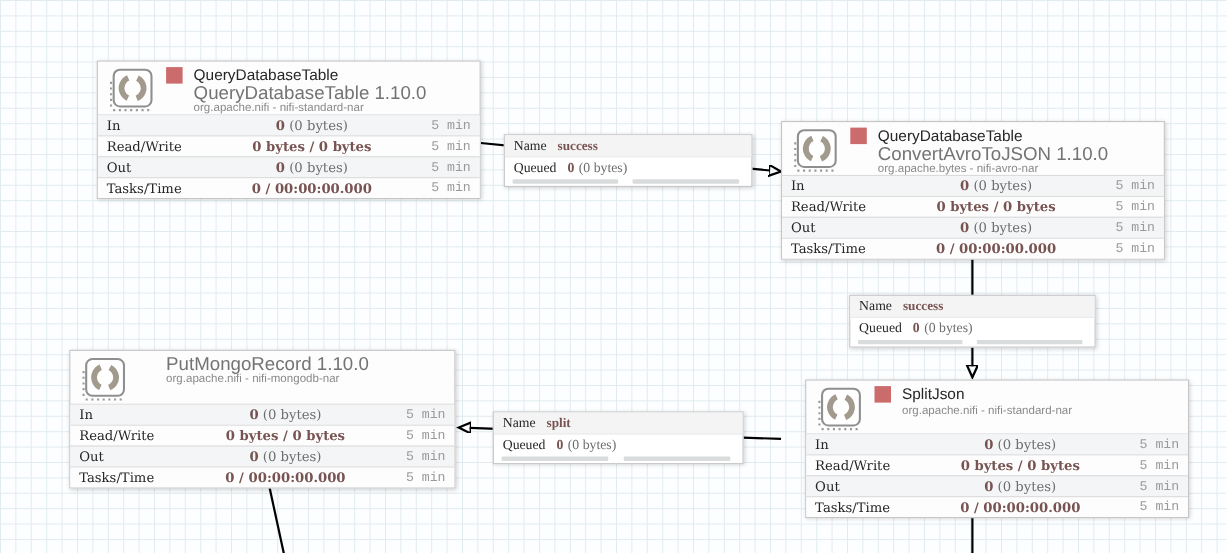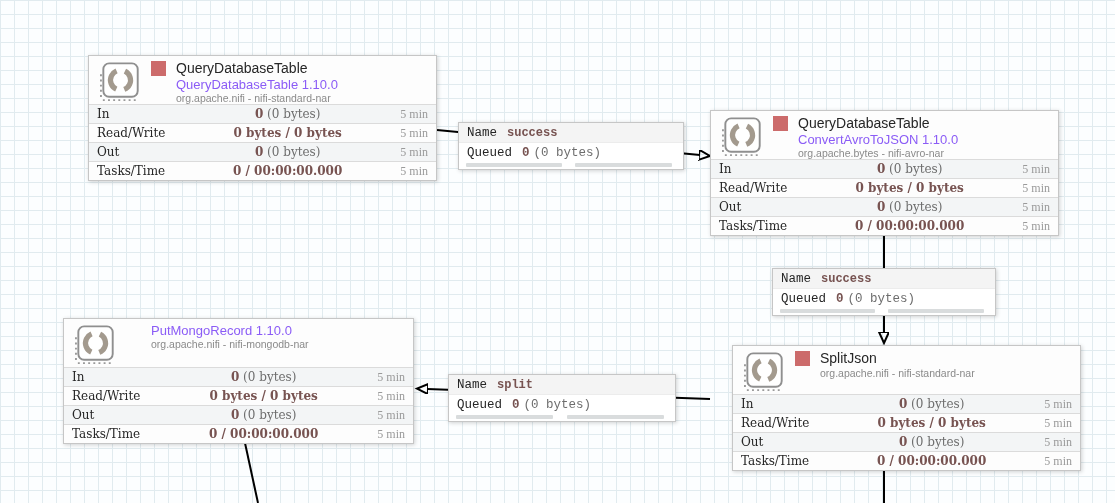--- a/index.html
+++ b/index.html
@@ -26,50 +26,50 @@
   .p1{left:710px;top:110px;}
   .p2{left:63px;top:318px;width:351px;}
   .p3{left:732px;top:345px;}
 
   .phead{height:48px;display:flex;align-items:flex-start;padding:4px 8px 0 10px;box-sizing:border-box;}
   .picon{width:44px;height:42px;flex:0 0 44px;margin-top:1px;}
   .ptitles{margin-left:8px;padding-left:25px;}
   .ptitle-line{display:flex;align-items:center;margin-left:-25px;height:17px;}
   .pstate{width:15px;height:15px;background:#cc6b6b;margin-right:10px;flex:0 0 15px;}
   .ptitle{font-size:14px;color:#262626;line-height:17px;white-space:nowrap;}
-  .ptype{font-size:13px;color:#8b5cf6;line-height:15px;white-space:nowrap;}
+  .ptype{font-size:17px;color:#737373;line-height:15px;white-space:nowrap;}
   .pbundle{font-size:10.5px;color:#8a8a8a;line-height:13px;white-space:nowrap;}
 
   .prows{border-top:1px solid #dbdbdb;}
   .prow{
     display:flex;align-items:center;height:18px;
     padding:0 8px;font-family:"DejaVu Serif",serif;font-size:12px;color:#262626;
   }
   .prow.odd{background:#f3f5f6;}
   .prow.even{background:#fdfdfd;}
   .prow + .prow{border-top:1px solid #dbdbdb;gap:16px;}
   .rlabel{flex:0 0 78px;white-space:nowrap;}
   .rvalue{flex:1;white-space:nowrap;text-align:center;}
   .rvalue b{color:#775351;font-weight:bold;}
   .rvalue .rest{color:#6d6d6d;}
-  .rwindow{flex:0 0 auto;font-family:Liberation Serif, serif;font-size:12px;color:#9a9a9a;}
+  .rwindow{flex:0 0 auto;font-family:Liberation Mono, monospace;font-size:12px;color:#9a9a9a;}
 
   
   .conn-label{
     position:absolute;z-index:2;width:226px;
     background:#fff;border:1px solid #c6c6c6;
     box-shadow:1px 1px 4px rgba(0,0,0,.18);
     box-sizing:border-box;
   }
   .c0{left:458px;top:122px;}
   .c1{left:772px;top:268px;width:224px;}
   .c2{left:448px;top:374px;width:228px;}
   .crow{
     display:flex;align-items:center;height:19px;padding:0 8px;
-    font-family:Liberation Mono, monospace;font-size:12.5px;color:#262626;white-space:nowrap;
+    font-family:Liberation Serif, serif;font-size:12.5px;color:#262626;white-space:nowrap;
   }
   .crow.name{background:#f4f4f4;border-bottom:1px solid #ececec;}
   .crow .cval{margin-left:10px;font-weight:bold;color:#775351;font-size:12px;}
   .crow .cbold{margin-left:10px;font-weight:bold;color:#775351;}
   .crow .cgray{margin-left:4px;color:#6d6d6d;}
   .cbars{position:relative;height:7px;}
   .cbar{position:absolute;top:1px;height:4px;background:#d9dcdd;border-radius:1px;}
   .cbar.bleft{left:3%;width:43%;}
   .cbar.bright{left:52%;width:43%;}
 </style>

